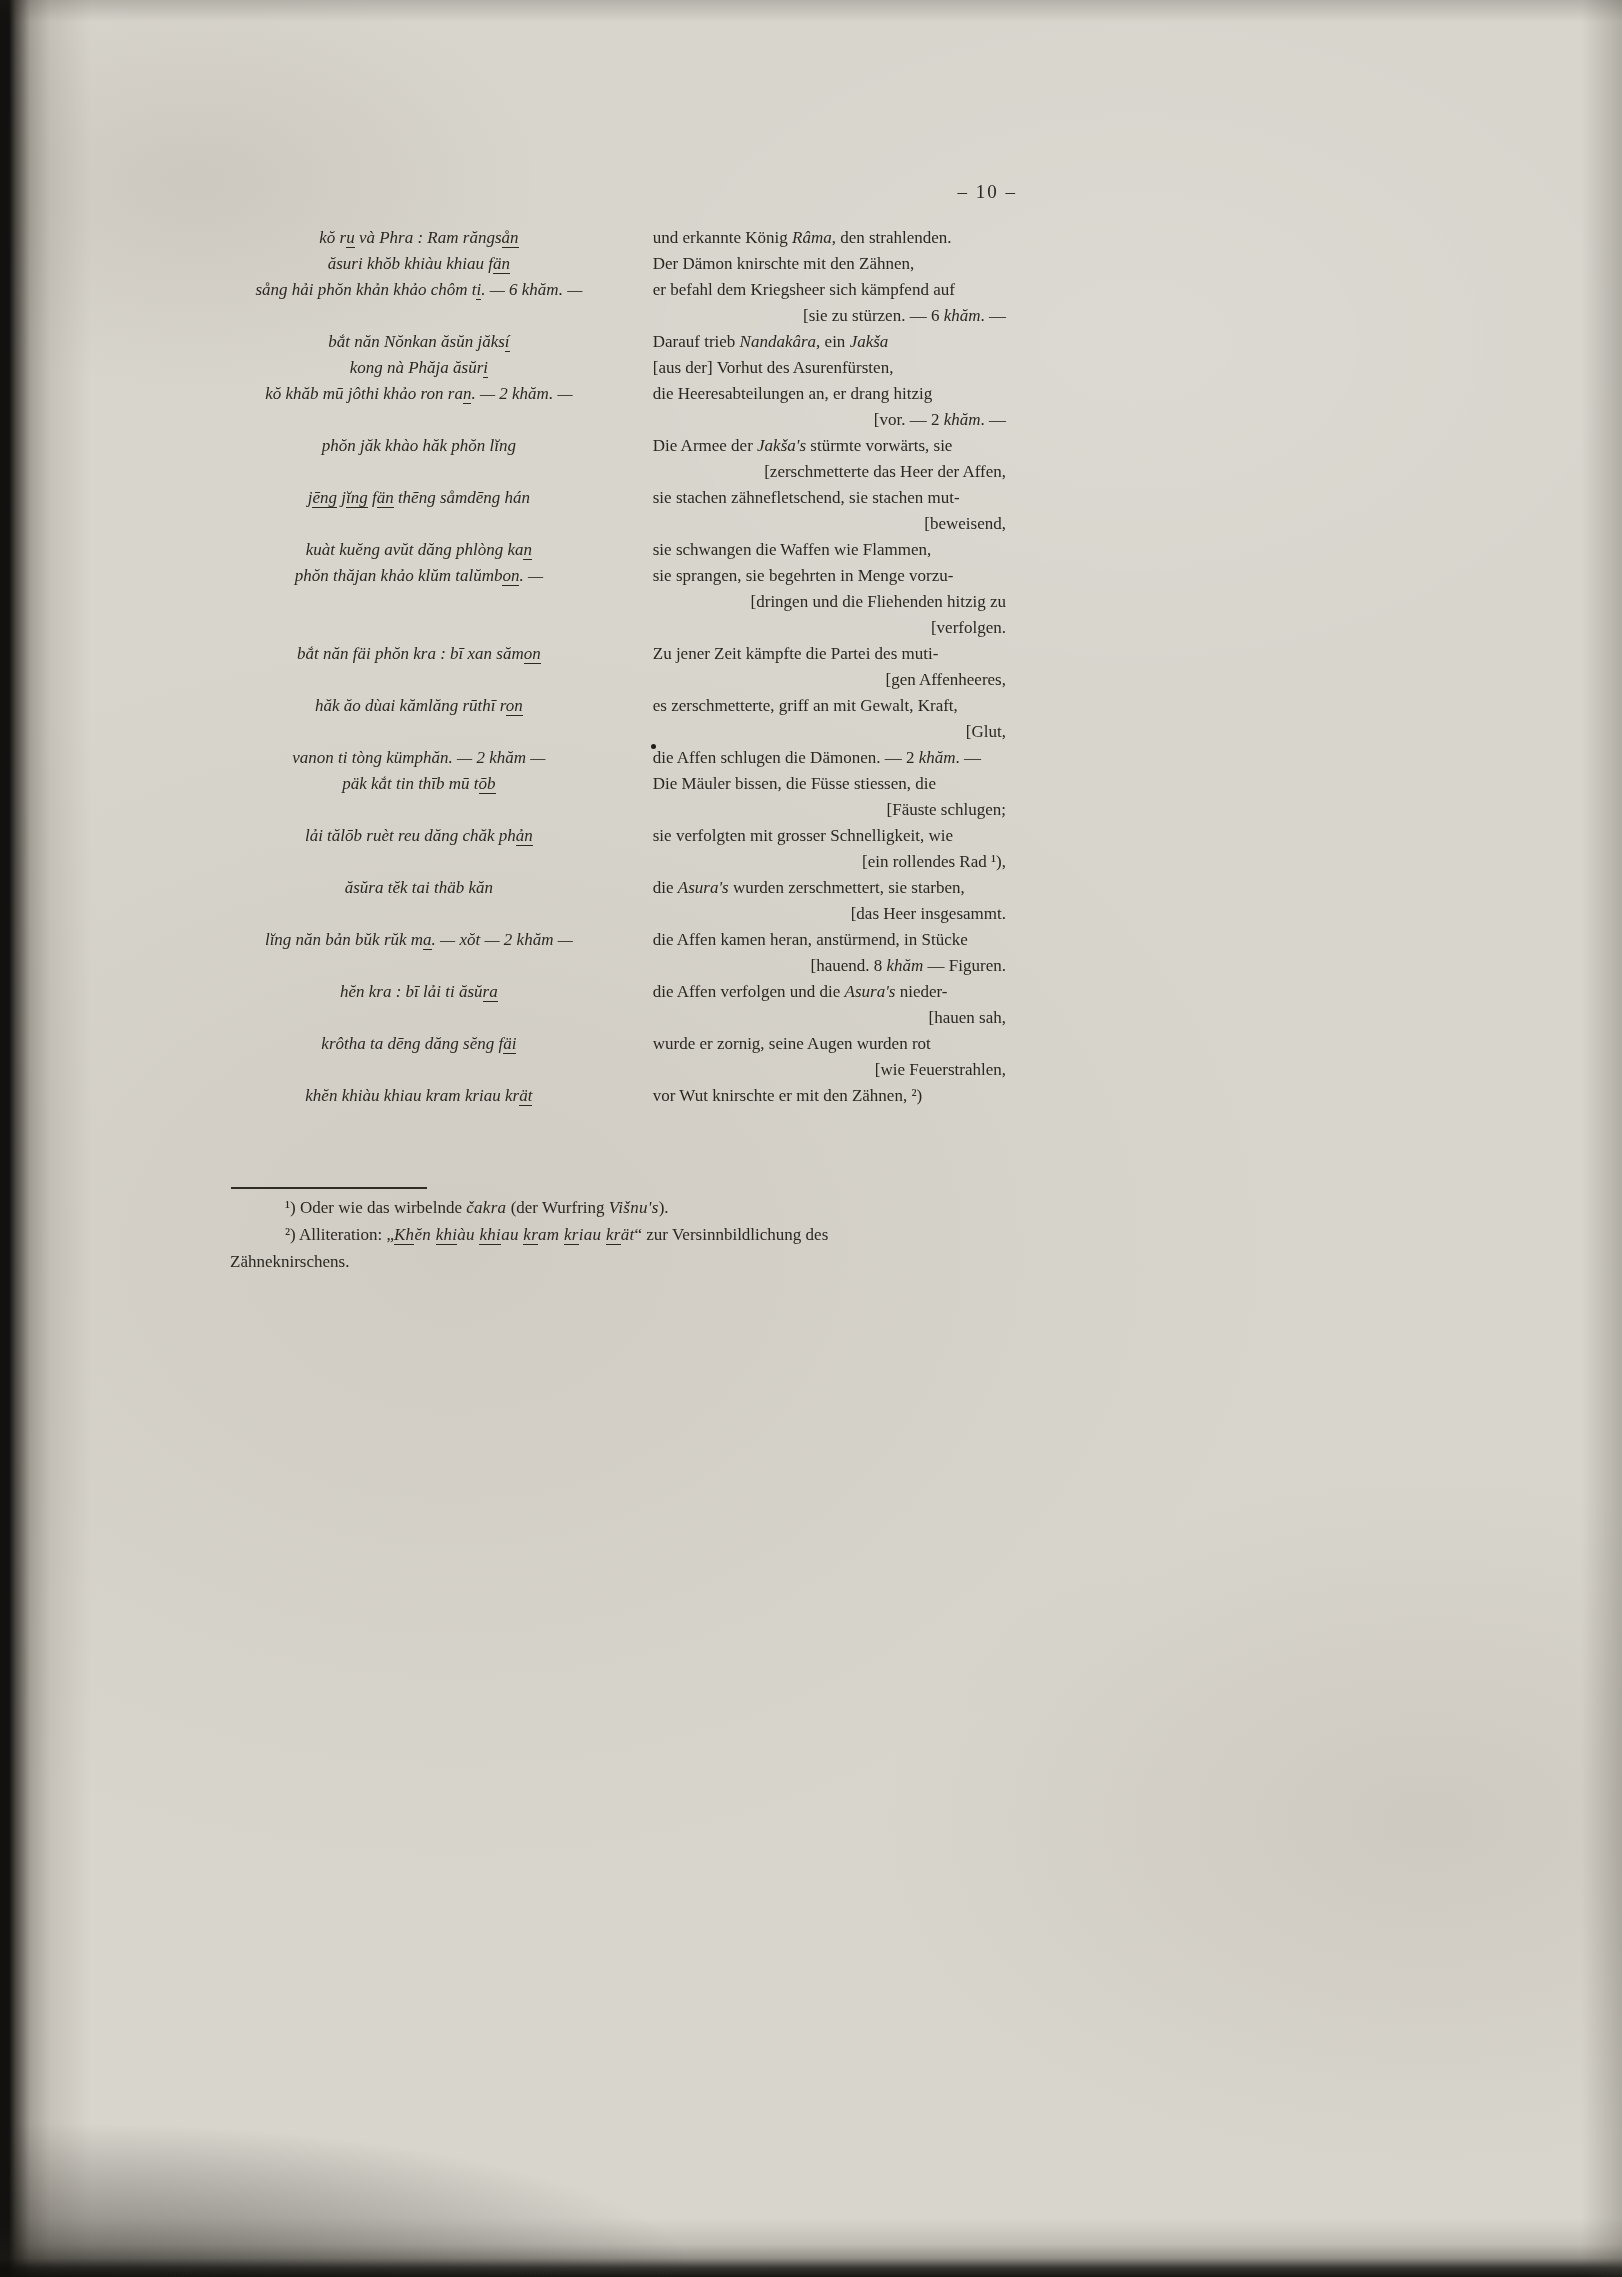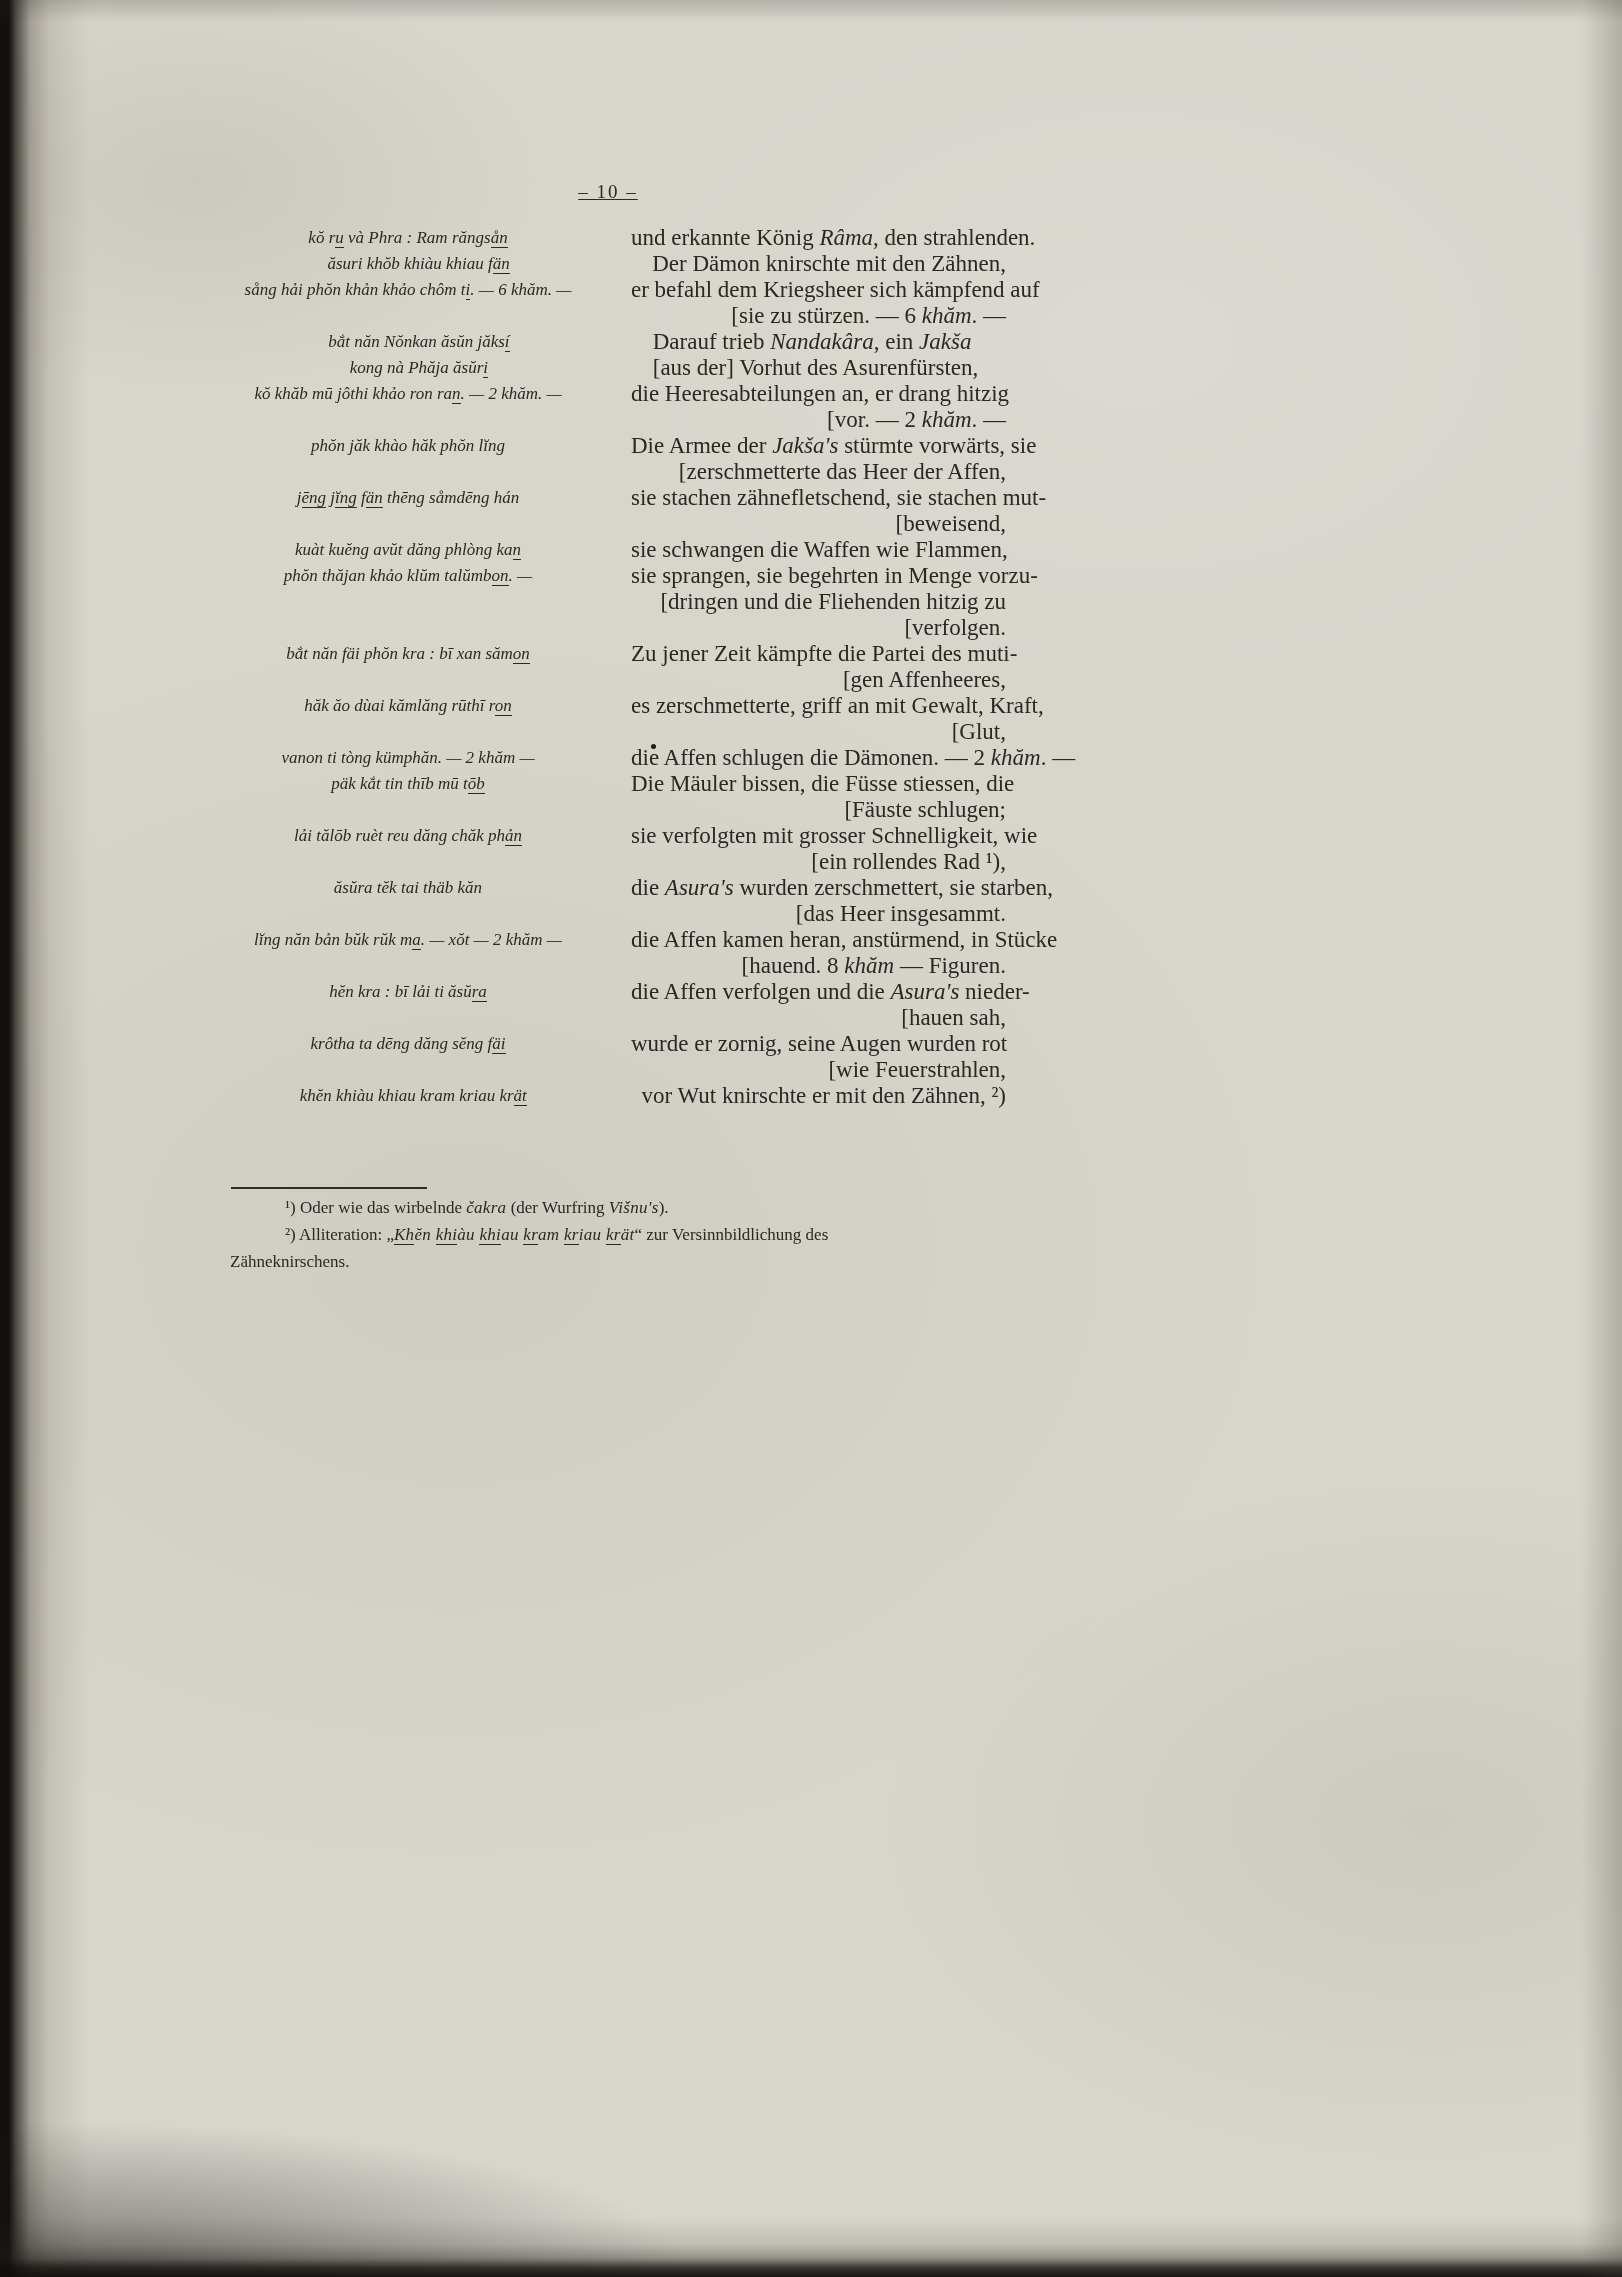--- a/index.html
+++ b/index.html
@@ -27,27 +27,27 @@
     background:linear-gradient(0deg,rgba(14,13,10,.95) 0px,rgba(14,13,10,.80) 9px,rgba(47,44,37,.40) 19px,rgba(60,56,48,.15) 33px,rgba(0,0,0,0) 59px);}
   .edge-corner-bl{left:0;bottom:0;width:752px;height:168px;
     background:radial-gradient(ellipse at 8% 100%, rgba(20,18,14,.50), rgba(0,0,0,0) 65%);}
   .edge-right{top:0;bottom:0;right:0;width:42px;
     background:linear-gradient(270deg, rgba(60,56,48,.26) 0px, rgba(0,0,0,0) 42px);}
   .edge-top{top:0;left:0;right:0;height:26px;
     background:linear-gradient(180deg, rgba(40,37,31,.20) 0px, rgba(0,0,0,0) 22px);}
 
   .content{position:relative;z-index:3;}
   .page-number{
-    position:absolute;top:181px;left:220px;width:776px;
-    text-align:center;font-size:19px;letter-spacing:2px;text-decoration:underline;
+    position:absolute;top:181px;left:241px;width:776px;
+    text-align:right;font-size:19px;letter-spacing:2px;
   }
   .verse{position:absolute;top:225px;left:230px;width:776px;}
   .vrow{display:flex;height:26px;line-height:26px;}
   .vleft{width:401px;font-style:italic;font-size:17px;white-space:nowrap;text-align:center;}
-  .vright{width:375px;font-size:23px;white-space:nowrap;margin-left:45px;}
+  .vright{width:375px;font-size:17px;white-space:nowrap;margin-left:45px;}
   .vright.cont{text-align:right;}
   .it{font-style:italic;}
   .un{border-bottom:1px solid currentColor;}
   .ink-spot{position:absolute;left:651px;top:744px;width:5px;height:5px;border-radius:50%;background:#201d18;}
   .footnote-rule{position:absolute;left:231px;top:1187px;width:196px;height:2px;background:#2f2c26;}
   .footnotes{position:absolute;left:230px;top:1194px;width:792px;font-size:17px;line-height:27px;}
   .fn-line{white-space:nowrap;}
   .fn-line.indent{text-indent:55px;}
   .footnotes .it{letter-spacing:0.3px;text-align:right;}
 </style>

